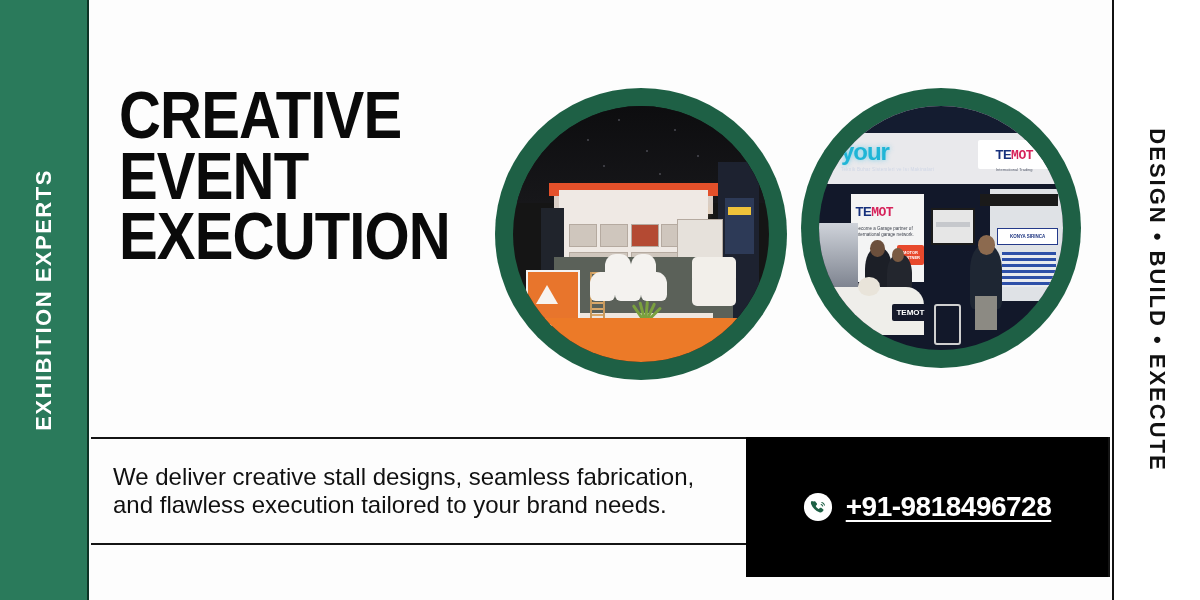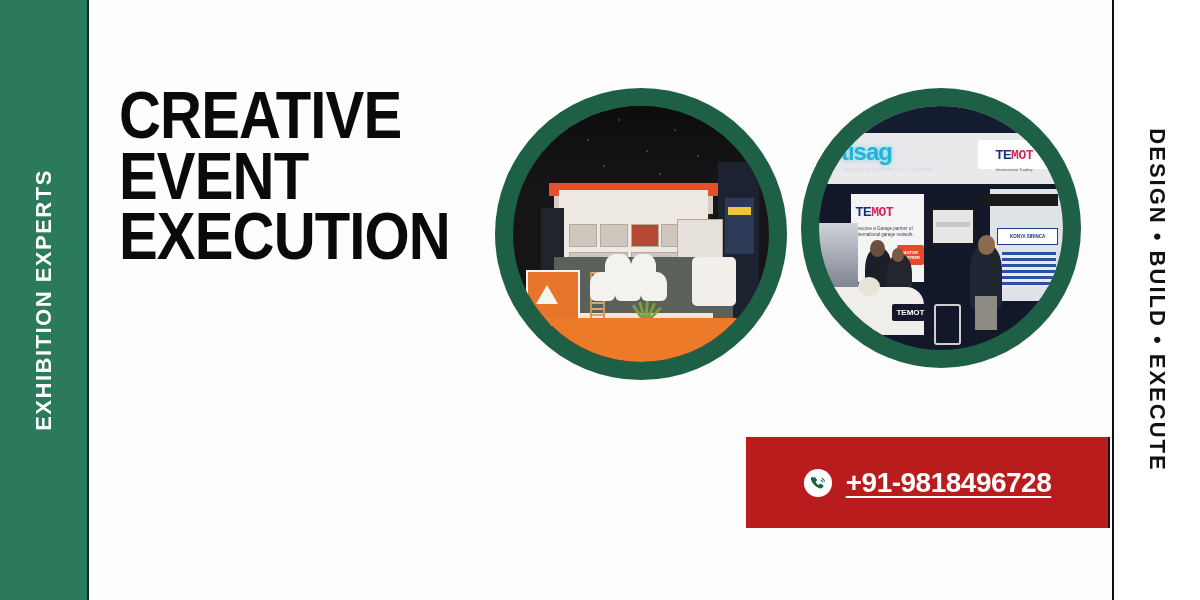--- a/index.html
+++ b/index.html
@@ -168,22 +168,22 @@
     display:flex; align-items:center;
   }
   .tagline {
     padding:0 22px;
     font-size:24px;
     line-height:1.17;
     color:#111111;
     font-family:"Liberation Sans",sans-serif;
   }
   .phone-box {
-    position:absolute; left:655px; top:0; right:0; height:91px;
-    background:#b91c1c;
+    position:absolute; left:655px; top:0; right:0; height:140px;
+    background:#000000;
     display:flex; align-items:center; justify-content:center;
     border-right:2px solid #141414;
   }
   .phone-inner { display:flex; align-items:center; gap:13px; }
   .phone-icon { width:30px; height:30px; flex:0 0 30px; }
   .phone-num {
     color:#ffffff;
     font-size:28px;
     font-weight:bold;
     letter-spacing:-.5px;
@@ -291,21 +291,21 @@
           <div class="floor"></div>
         </div>
       </div>
     </div>
 
     <div class="photo photo-b">
       <div class="inner">
         <div class="pb">
           <div class="topwall"></div>
           <div class="darkceil"></div>
-          <div class="tisag">tisag</div>
+          <div class="tisag">your</div>
           <div class="tisag-sub">Teknik Buhar Sistemleri ve Isı Makinalari</div>
           <div class="temot-top">
             <span class="temot-word"><span class="t">TE</span><span class="m">MOT</span></span>
           </div>
           <div class="temot-sub">International Trading</div>
           <div class="whitepanel"></div>
           <div class="panel-temot">
             <span class="temot-word"><span class="t">TE</span><span class="m">MOT</span></span>
           </div>
           <div class="panel-txt">Become a Garage partner of international garage network.</div>
@@ -328,20 +328,23 @@
           <div class="counter"></div>
           <div class="flowers"></div>
           <div class="temot-low">TEMOT</div>
           <div class="chair2"></div>
         </div>
       </div>
     </div>
   </div>
 
   <div class="bottom">
+    <div class="tagline-box">
+      <div class="tagline">We deliver creative stall designs, seamless fabrication, and flawless execution tailored to your brand needs.</div>
+    </div>
     <div class="phone-box">
       <div class="phone-inner">
         <span class="phone-icon">
           <svg viewBox="0 0 32 32" width="30" height="30">
             <circle cx="16" cy="16" r="15" fill="#ffffff"></circle>
             <path d="M11.6 10.2c.5-.5 1.3-.5 1.7.1l1.5 2c.3.4.3 1 -.1 1.4l-.9.9c-.2.2-.2.5-.1.7.5 1.1 1.6 2.2 2.7 2.7.2.1.5.1.7-.1l.9-.9c.4-.4 1-.4 1.4-.1l2 1.5c.6.4.6 1.2.1 1.7l-.9.9c-.8.8-2 1-3.1.6-2-.8-3.9-2-5.4-3.5-1.5-1.5-2.7-3.4-3.5-5.4-.4-1.1-.2-2.3.6-3.1z" fill="#1e6045"></path>
             <path d="M20.1 11.2c1.3.4 2.4 1.5 2.8 2.8" stroke="#1e6045" stroke-width="1.1" fill="none" stroke-linecap="round"></path>
             <path d="M19.4 13.3c.8.3 1.4.9 1.6 1.7" stroke="#1e6045" stroke-width="1.1" fill="none" stroke-linecap="round"></path>
           </svg>
         </span>

